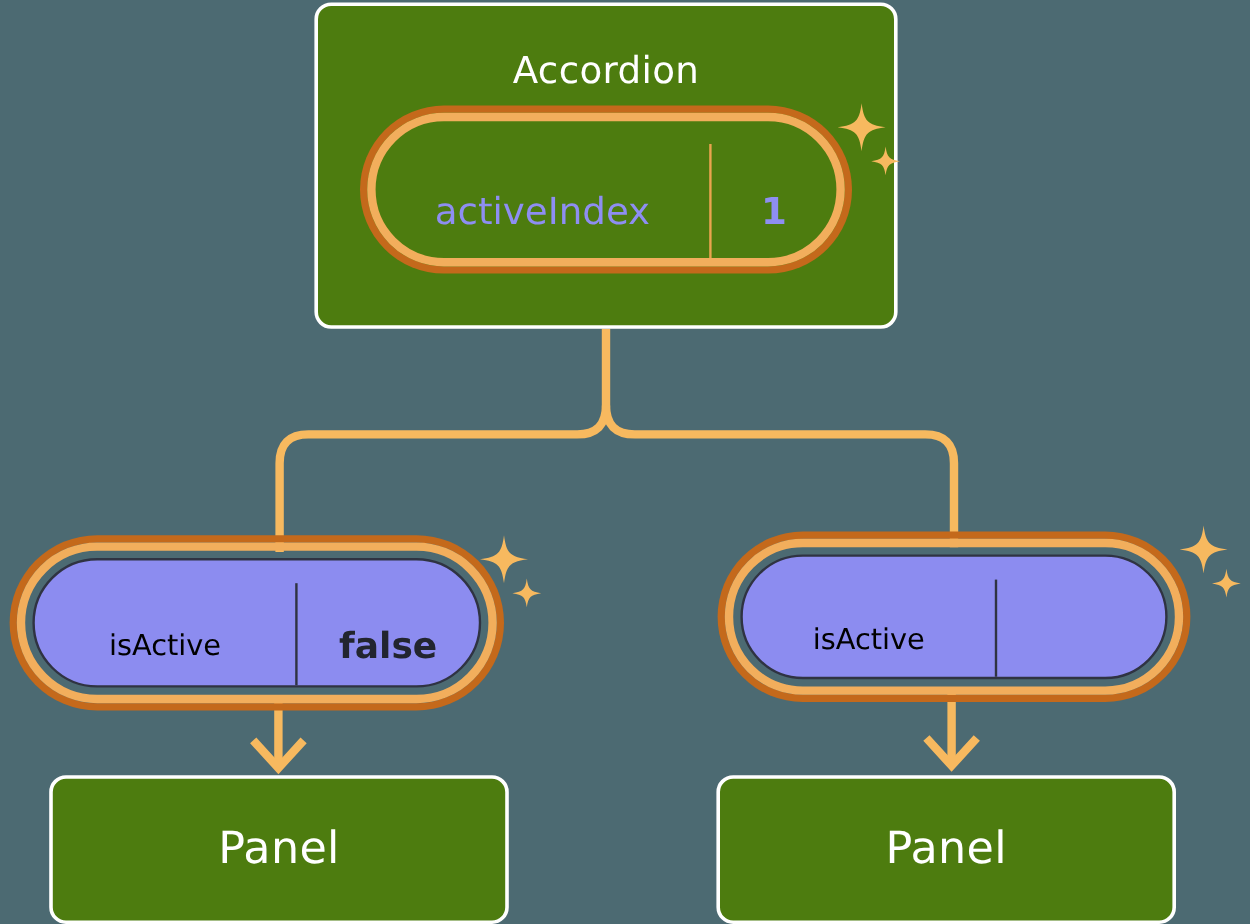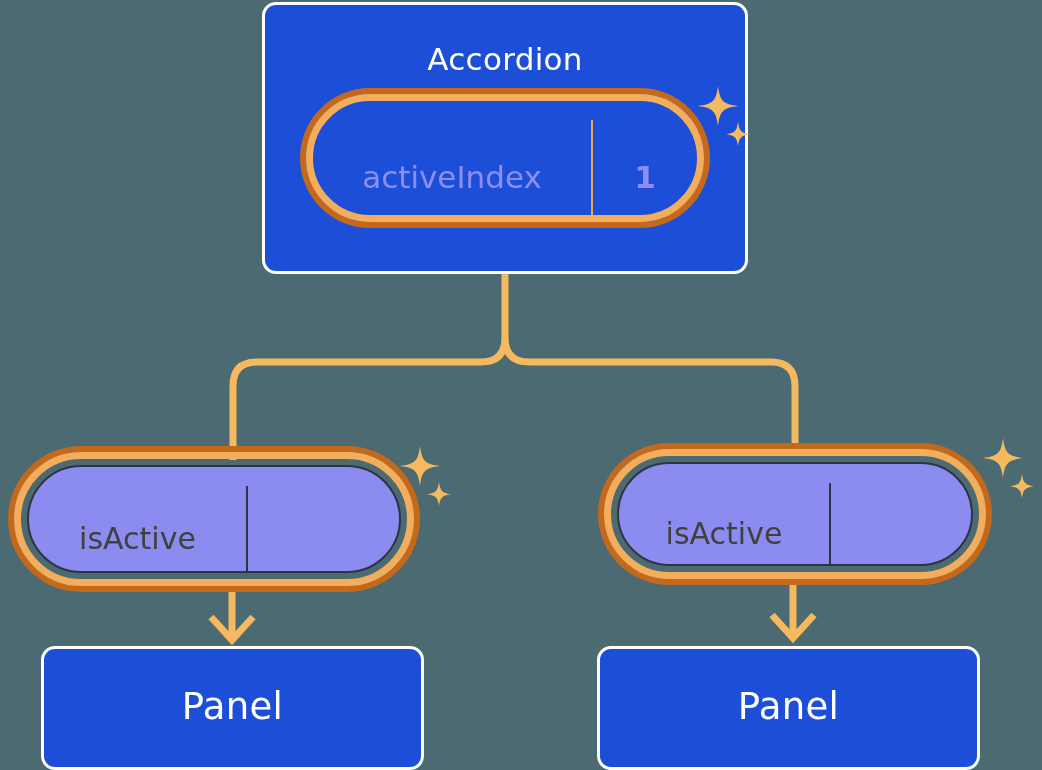--- a/index.html
+++ b/index.html
@@ -11,21 +11,21 @@
     position:relative;
   }
   #stage{position:absolute;inset:0;width:1042px;height:770px;}
 
   
   #wires{position:absolute;left:0;top:0;width:1042px;height:770px;z-index:1;pointer-events:none;}
 
   
   .node-box{
     position:absolute;
-    background:#1d4ed8;
+    background:#4d7c0f;
     border:3px solid #ffffff;
     border-radius:14px;
     box-sizing:border-box;
     z-index:3;
   }
   .node-title{
     position:absolute;left:0;right:0;
     text-align:center;
     color:#ffffff;
     font-size:31px;
@@ -77,21 +77,21 @@
     flex:1 1 auto;
     color:#8e8ef2;font-size:31px;font-weight:700;
   }
 
   
   .pill-purple-inner{
     background:#8c8cf0;
     border:2px solid #2f3342;
   }
   .pill-purple-inner .pill-key{
-    color:#404040;font-size:30px;font-weight:400;
+    color:#000000;font-size:24px;font-weight:400;
     border-right:2px solid #2f3342;
   }
   .pill-purple-inner .pill-val{
     color:#22252f;font-size:30px;font-weight:700;
   }
 
   #pill-left-ring{left:14px;top:452px;width:400px;height:134px;}
   #pill-left-inner{left:27px;top:465px;width:374px;height:108px;}
   #pill-left-inner .pill-key{flex:0 0 219px;}
   #pill-left-inner .pill-val{flex:1 1 auto;}
@@ -138,20 +138,21 @@
     <span class="pill-val">1</span>
   </div>
   <svg class="sparkles" id="sparkle-top" width="66" height="72" viewBox="0 0 66 72">
     <path fill="#f7b95f" d="M30 2 C32 17 35 20 50 22 C35 24 32 27 30 42 C28 27 25 24 10 22 C25 20 28 17 30 2 Z"></path>
     <path fill="#f7b95f" d="M50 38 C51.3 47 53 49 62 50.3 C53 51.6 51.3 53.5 50 62 C48.7 53.5 47 51.6 38 50.3 C47 49 48.7 47 50 38 Z"></path>
   </svg>
 
   <div class="pill-ring" id="pill-left-ring"></div>
   <div class="pill-inner pill-purple-inner" id="pill-left-inner">
     <span class="pill-key">isActive</span>
+    <span class="pill-val">false</span>
   </div>
   <svg class="sparkles" id="sparkle-left" width="66" height="72" viewBox="0 0 66 72">
     <path fill="#f7b95f" d="M28 4 C30 19 33 22 48 24 C33 26 30 29 28 44 C26 29 23 26 8 24 C23 22 26 19 28 4 Z"></path>
     <path fill="#f7b95f" d="M47 40 C48.3 49 50 51 59 52.3 C50 53.6 48.3 55.5 47 64 C45.7 55.5 44 53.6 35 52.3 C44 51 45.7 49 47 40 Z"></path>
   </svg>
 
   <div class="node-box" id="panel-left-box">
     <div class="node-title panel-title">Panel</div>
   </div>
 

